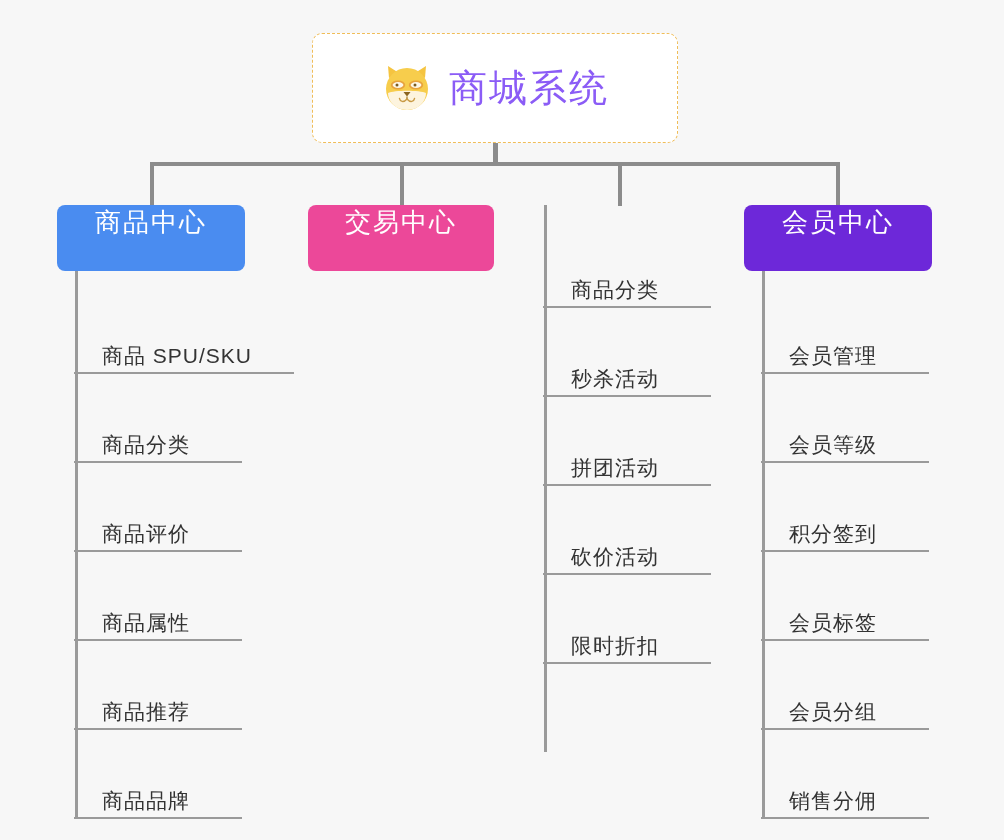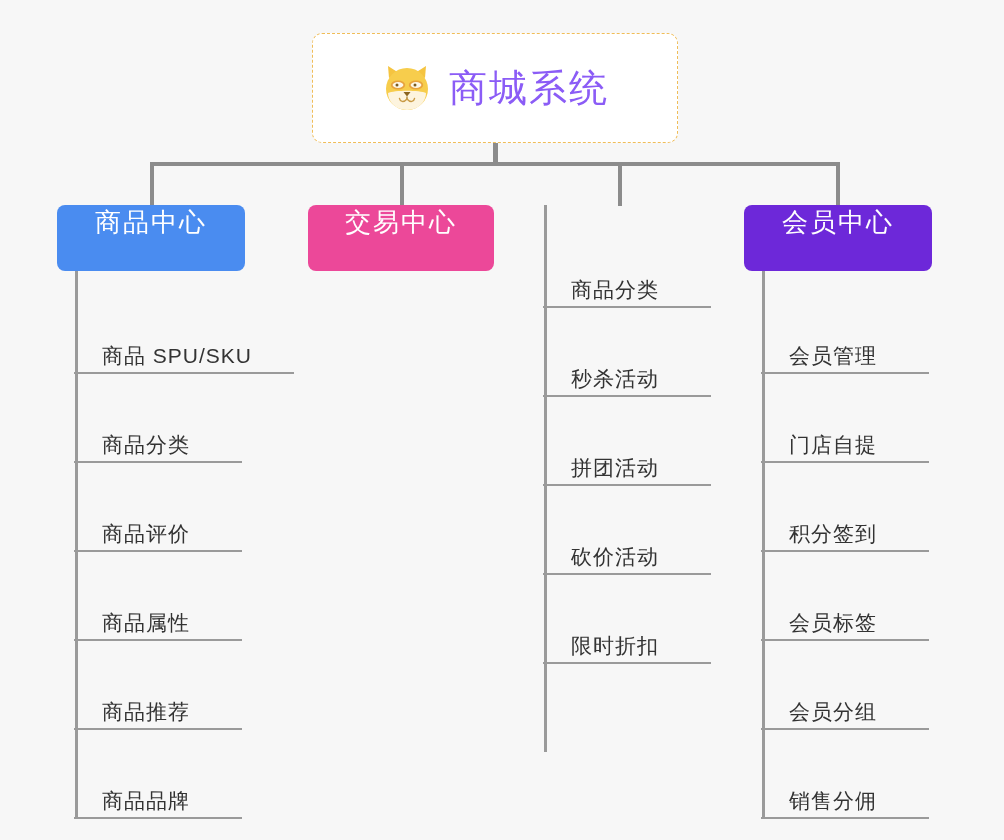--- a/index.html
+++ b/index.html
@@ -234,21 +234,21 @@
   <div class="column c3">
     <div class="col-head" style="background:#6d28d9">
       <span>会员中心</span>
     </div>
     <div class="col-body">
       <div class="spine" style="height:547px"></div>
       <div class="item">
           <span class="item-label">会员管理</span>
         </div>
       <div class="item">
-          <span class="item-label">门店自提</span>
+          <span class="item-label">会员等级</span>
         </div>
       <div class="item">
           <span class="item-label">积分签到</span>
         </div>
       <div class="item">
           <span class="item-label">会员标签</span>
         </div>
       <div class="item">
           <span class="item-label">会员分组</span>
         </div>

